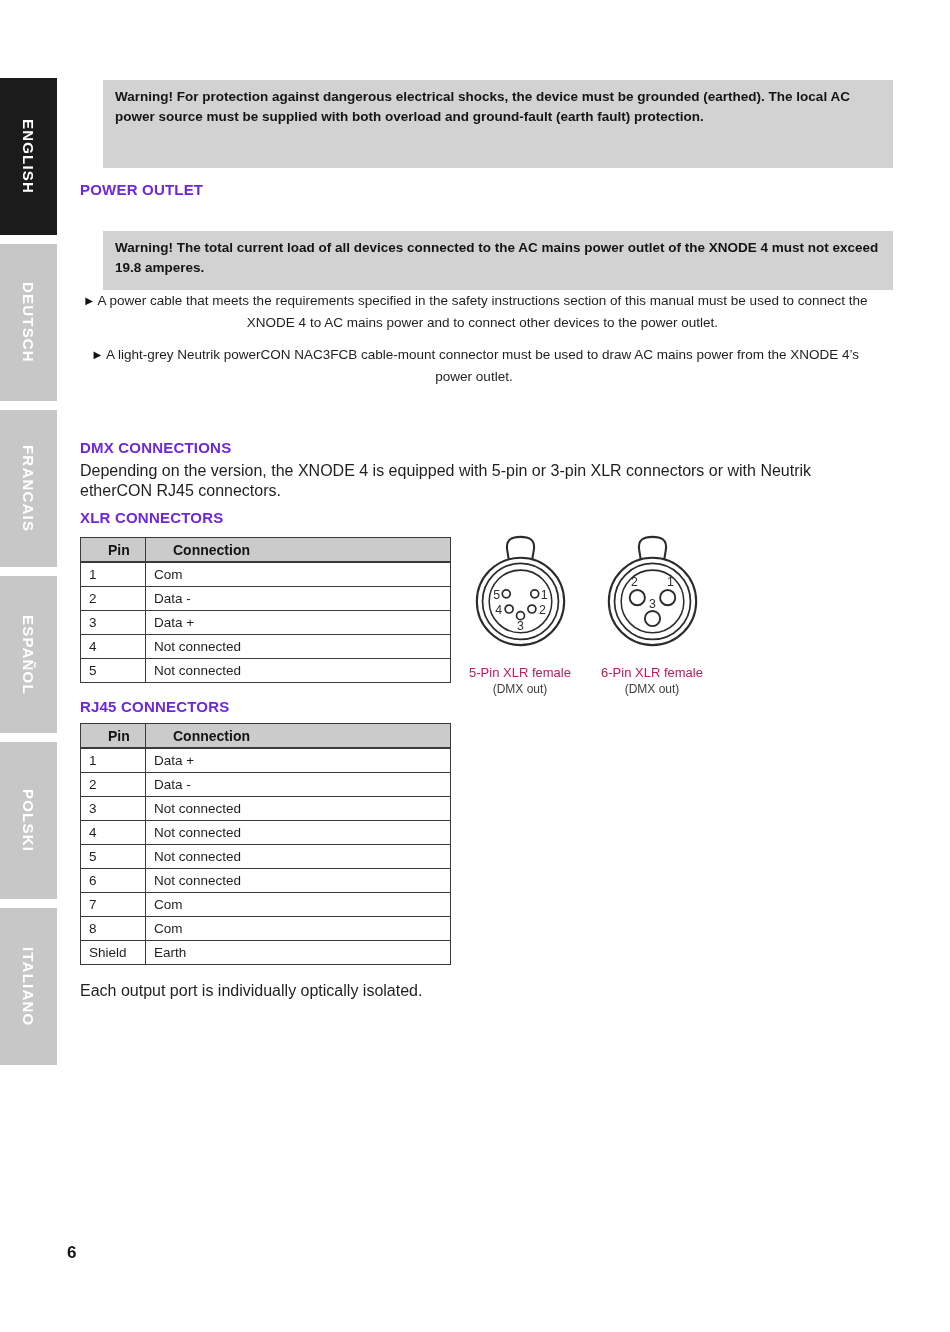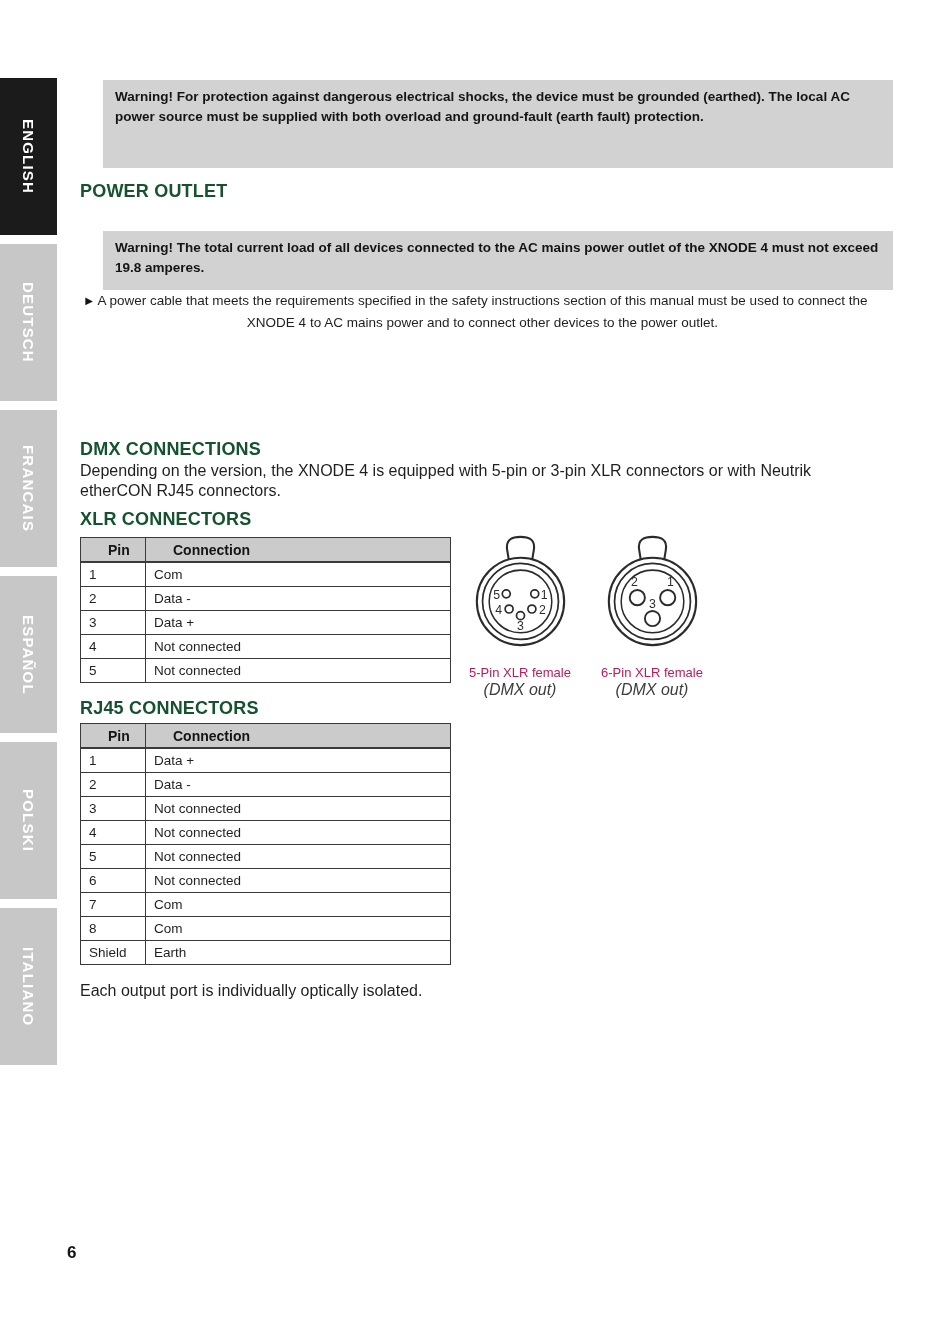--- a/index.html
+++ b/index.html
@@ -19,21 +19,21 @@
   .lang-tab.active{background:#1b1b1b;}
   
   .warning-box{
     position:absolute;left:80px;width:790px;box-sizing:border-box;
     background:#d2d2d2;padding:7px 12px;
     font-weight:bold;font-size:13.5px;line-height:19.5px;color:#141414;margin-left:23px;
   }
   
   .section-title{
     position:absolute;left:80px;
-    font-size:18px;font-weight:bold;color:#14532d;letter-spacing:0.2px;
+    font-size:15px;font-weight:bold;color:#6d28d9;letter-spacing:0.2px;
   }
   .body-text{
     position:absolute;left:80px;width:790px;
     font-size:16px;line-height:20px;color:#1f1f1f;
   }
   
   .bullets{position:absolute;left:80px;top:291px;width:788px;}
   .bullet{font-size:13.5px;line-height:20.5px;margin-bottom:12px;color:#1f1f1f;text-align:center;}
   .bullet.hang{padding-left:17px;}
   .bullet.hang .bullet-marker{display:inline-block;width:17px;margin-left:-17px;}
@@ -51,21 +51,21 @@
   table.pin-table th{
     background:#cbcbcb;font-size:14px;font-weight:bold;color:#141414;
     border-bottom-width:2px;
     padding-left:27px;
   }
   table.pin-table col.pin-col{width:65px;}
   
   .diagram{position:absolute;top:535px;width:140px;text-align:center;}
   .diagram svg{display:block;margin:0 auto;}
   .diagram .cap{font-size:13px;line-height:17px;color:#be185d;margin-top:17px;}
-  .diagram .sub{font-size:16px;line-height:17px;color:#3d3d3d;font-style:italic;}
+  .diagram .sub{font-size:12px;line-height:17px;color:#3d3d3d;}
   .pin-num{font-size:13px;fill:#2e2e2e;font-family:"Liberation Sans",sans-serif;}
   
   .page-number{
     position:absolute;left:67px;top:1243px;
     font-size:17px;font-weight:bold;color:#141414;
   }
 </style>
 </head>
 <body>
 
@@ -82,20 +82,23 @@
 
 <div class="section-title" style="top:181px">POWER OUTLET</div>
 
 <div class="warning-box" style="top:231px;min-height:59px;">
   <div>Warning! The total current load of all devices connected to the AC mains power outlet of the XNODE 4 must not exceed 19.8 amperes.</div>
 </div>
 
 <div class="bullets">
   <div class="bullet hang">
     <span class="bullet-marker">▶</span><span>A power cable that meets the requirements specified in the safety instructions section of this manual must be used to connect the XNODE 4 to AC mains power and to connect other devices to the power outlet.</span>
+  </div>
+  <div class="bullet flush">
+    <span class="bullet-marker">▶</span><span>A light-grey Neutrik powerCON NAC3FCB cable-mount connector must be used to draw AC mains power from the XNODE 4’s power outlet.</span>
   </div>
 </div>
 
 <div class="section-title" style="top:439px">DMX CONNECTIONS</div>
 <div class="body-text" style="top:461px">Depending on the version, the XNODE 4 is equipped with 5-pin or 3-pin XLR connectors or with Neutrik etherCON RJ45 connectors.</div>
 
 <div class="section-title" style="top:509px">XLR CONNECTORS</div>
 
 <table class="pin-table" style="top:537px">
   <colgroup>

